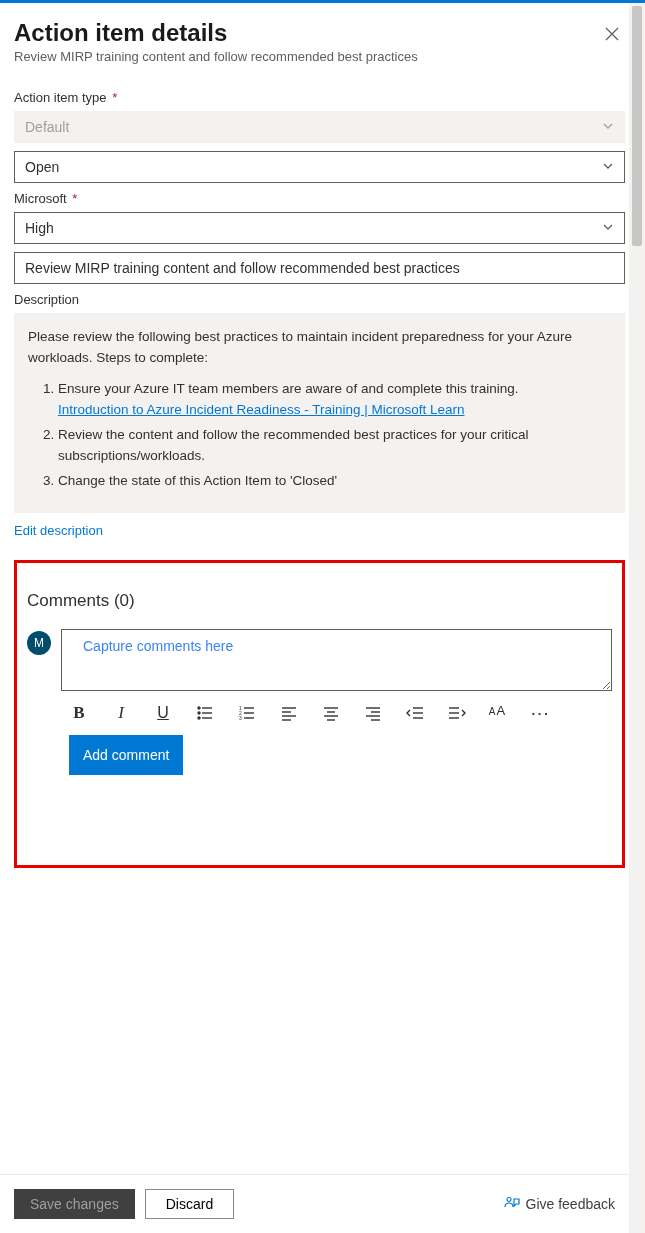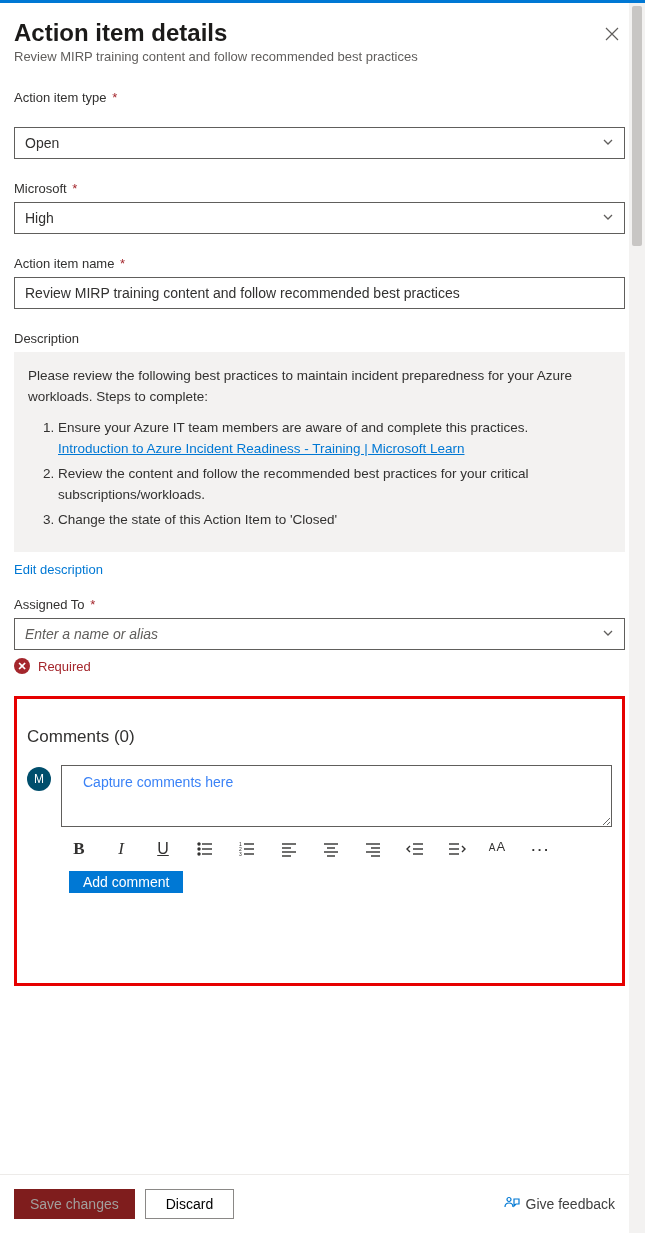--- a/index.html
+++ b/index.html
@@ -35,21 +35,21 @@
     width: 10px;
     height: 240px;
     background: #c8c6c4;
     border-radius: 2px;
   }
   .header-row { display: flex; justify-content: space-between; align-items: flex-start; }
   h1 { font-size: 24px; font-weight: 600; color: #1b1a19; margin-bottom: 2px; }
   .close-x { font-size: 16px; color: #605e5c; cursor: pointer; padding: 4px 6px; margin-top:4px;}
   .subtitle { font-size: 13px; color: #605e5c; margin-bottom: 26px; }
 
-  .field { margin-bottom: 22px; }
+  .field { margin-bottom: 8px; }
   .field-label { font-size: 13px; color: #323130; margin-bottom: 6px; display: block; }
   .req { color: #a4262c; margin-left: 2px; }
 
   .select, .text-input {
     width: 100%;
     border: 1px solid #605e5c;
     background: #fff;
     padding: 6px 30px 6px 10px;
     font-size: 14px;
     color: #323130;
@@ -178,40 +178,40 @@
   .tb-ital { font-style: italic; font-size: 17px; font-family: "Times New Roman", serif; }
   .tb-under { text-decoration: underline; font-size: 16px; }
   .tb-font { font-size: 13px; display:flex; align-items:baseline; gap:1px;}
   .tb-font .small-a { font-size:10px; }
   .tb-more { letter-spacing: 2px; font-weight: bold;}
 
   .primary-btn {
     background: #0078d4;
     color: #fff;
     border: none;
-    padding: 3px 14px;
+    padding: 12px 14px;
     font-size: 14px;
     cursor: pointer;
     margin-left: 42px;
   }
 
   .footer {
     position: absolute;
     bottom: 0;
     left: 0;
     right: 16px;
     padding: 14px;
     display: flex;
     gap: 10px;
     align-items: center;
     background: #fff;
     border-top: 1px solid #edebe9;
   }
   .btn-disabled {
-    background: #7f1d1d;
+    background: #404040;
     color: #a19f9d;
     border: none;
     padding: 7px 16px;
     font-size: 14px;
   }
   .btn-secondary {
     background: #fff;
     border: 1px solid #8a8886;
     padding: 6px 20px;
     font-size: 14px;
@@ -243,20 +243,28 @@
       <svg width="14" height="14" viewBox="0 0 14 14">
           <path d="M1 1 L13 13 M13 1 L1 13" stroke="#605e5c" stroke-width="1.2"></path>
         </svg>
     </div>
   </div>
 
   <div class="field">
     <label class="field-label">
       <span>Action item type</span> <span class="req">*</span>
     </label>
+    <div class="select disabled">
+      <span>Default</span>
+      <span class="chev disabled">
+        <svg viewBox="0 0 12 12">
+            <path d="M2 4 L6 8 L10 4" fill="none" stroke="#a19f9d" stroke-width="1.3"></path>
+          </svg>
+      </span>
+    </div>
   </div>
 
   <div class="field">
     <div class="select">
       <span>Open</span>
       <span class="chev">
         <svg viewBox="0 0 12 12">
             <path d="M2 4 L6 8 L10 4" fill="none" stroke="#605e5c" stroke-width="1.3"></path>
           </svg>
       </span>
@@ -271,61 +279,41 @@
       <span>High</span>
       <span class="chev">
         <svg viewBox="0 0 12 12">
             <path d="M2 4 L6 8 L10 4" fill="none" stroke="#605e5c" stroke-width="1.3"></path>
           </svg>
       </span>
     </div>
   </div>
 
   <div class="field">
-    <label class="field-label">
-      <span>Action item name</span> <span class="req">*</span>
-    </label>
     <div class="text-input">
       <span>Review MIRP training content and follow recommended best practices</span>
     </div>
   </div>
 
   <div class="field" style="margin-bottom:6px;">
     <label class="field-label">Description</label>
     <div class="desc-box">
       <p class="lead">Please review the following best practices to maintain incident preparedness for your Azure workloads. Steps to complete:</p>
       <ol>
         <li>
-          <span>Ensure your Azure IT team members are aware of and complete this practices.</span><br>
+          <span>Ensure your Azure IT team members are aware of and complete this training.</span><br>
           <a href="#">Introduction to Azure Incident Readiness - Training | Microsoft Learn</a>
         </li>
         <li>Review the content and follow the recommended best practices for your critical subscriptions/workloads.</li>
         <li>Change the state of this Action Item to 'Closed'</li>
       </ol>
     </div>
     <button class="link-btn">Edit description</button>
   </div>
 
-  <div class="field" style="margin-top:20px; margin-bottom:6px;">
-    <label class="field-label">
-      <span>Assigned To</span> <span class="req">*</span>
-    </label>
-    <div class="assigned-input">
-      <span>Enter a name or alias</span>
-      <span class="chev" style="position:absolute; right:10px;">
-        <svg viewBox="0 0 12 12" width="12" height="12">
-            <path d="M2 4 L6 8 L10 4" fill="none" stroke="#605e5c" stroke-width="1.3"></path>
-          </svg>
-      </span>
-    </div>
-    <div class="error-row">
-      <span class="err-icon">✕</span>
-      <span>Required</span>
-    </div>
-  </div>
 
   <div class="highlight-box">
     <div class="comments-head">Comments (0)</div>
     <div class="comment-row">
       <div class="avatar">M</div>
       <div class="comment-textarea">
         <span>Capture comments here</span>
       </div>
     </div>
     <div class="toolbar">

